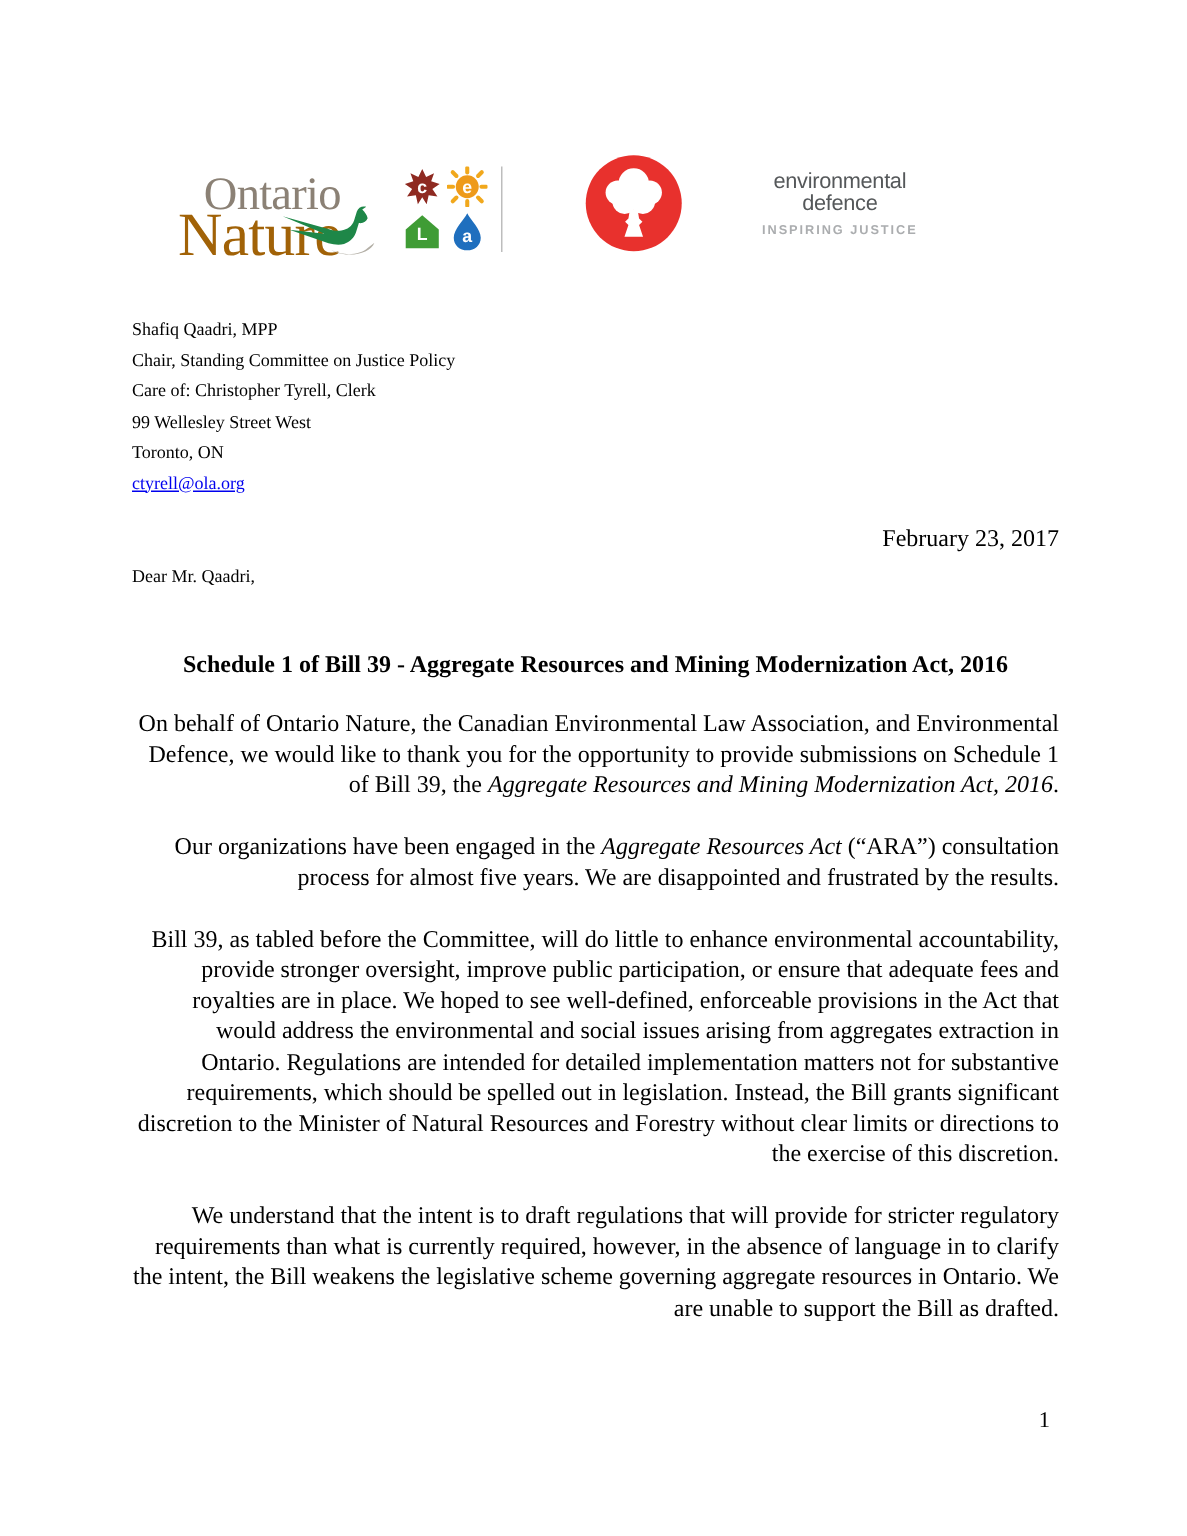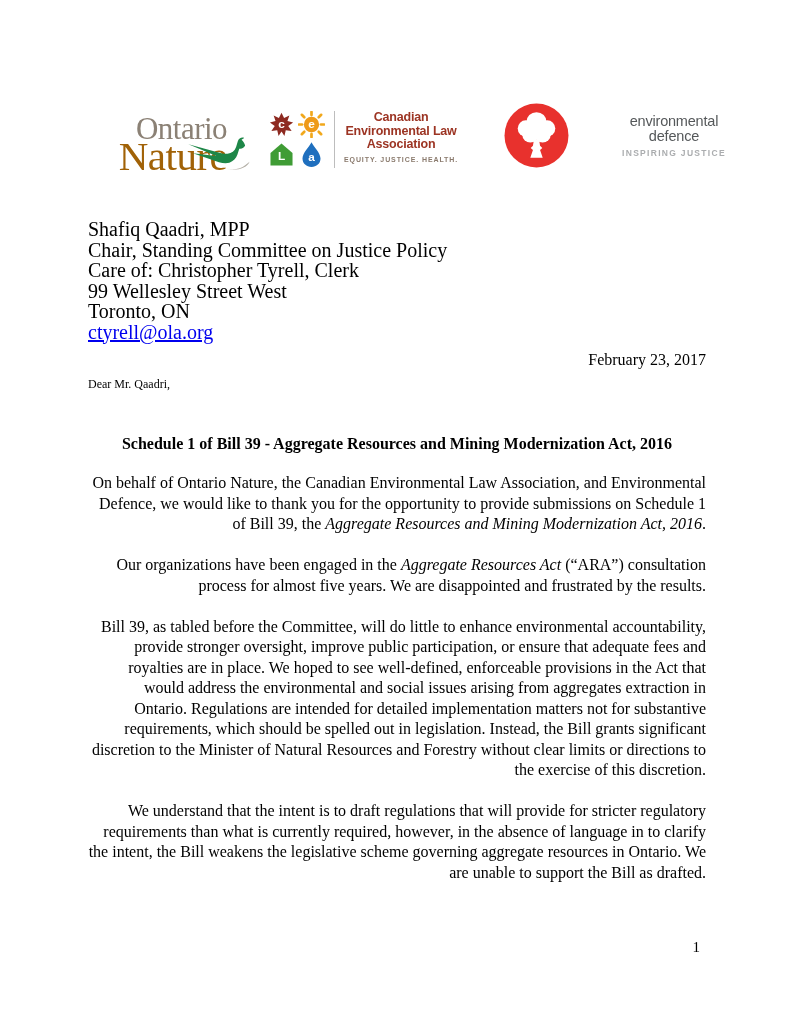--- a/index.html
+++ b/index.html
@@ -30,21 +30,21 @@
   .cela-tagline { font-size:7px; font-weight:700; letter-spacing:0.9px; color:#8A7A6D; margin-top:4px; }
 
   
   .ed-logo { display:flex; margin-left:46px; margin-top:0; align-items:center; font-family:"Liberation Sans", sans-serif;gap:42px; }
   .ed-circle { width:65px; height:65px; display:block; }
   .ed-text { margin-left:11px; }
   .ed-name { font-size:14.5px; line-height:15.5px; color:#55585A; letter-spacing:-0.2px; }
   .ed-tagline { font-size:8.5px; font-weight:700; letter-spacing:1.3px; color:#ABADAF; margin-top:3px; }
 
   
-  .recipient { position:absolute; top:209px; left:88px; font-size:20px; line-height:20.5px;margin-top:10px; }
+  .recipient { position:absolute; top:209px; left:88px; font-size:12px; line-height:20.5px; }
   .email { color:#0000EE; text-decoration:underline; }
   .date { position:absolute; top:351px; right:85px; font-size:16px; }
   .salutation { position:absolute; top:377px; left:88px; font-size:12px; }
   .heading { position:absolute; top:435px; left:88px; width:618px; text-align:center; font-weight:bold; font-size:16px; }
   .letter-body { position:absolute; top:473px; left:88px; width:618px; font-size:16px; line-height:20.5px; text-align:right; }
   .letter-body p { margin:0 0 20.5px 0; }
   .page-number { position:absolute; top:939px; right:91px; font-size:15px; }
 </style>
 </head>
 <body>
@@ -85,28 +85,20 @@
         <svg viewBox="0 0 24 24">
           <path fill="#3F9C35" d="M12,2.2 L21.8,10.6 L21.8,21.8 L2.2,21.8 L2.2,10.6 Z"></path>
           <text x="12" y="17" text-anchor="middle" font-size="10.5" font-weight="bold" fill="#ffffff" font-family="Liberation Sans, sans-serif">L</text>
         </svg>
         <svg viewBox="0 0 24 24">
           <path fill="#1F6FBE" d="M12,1 C10,5 4,10.5 4,15.5 C4,20 7.6,23 12,23 C16.4,23 20,20 20,15.5 C20,10.5 14,5 12,1 Z"></path>
           <text x="12" y="18" text-anchor="middle" font-size="10.5" font-weight="bold" fill="#ffffff" font-family="Liberation Sans, sans-serif">a</text>
         </svg>
       </div>
       <div class="cela-divider"></div>
-      <div class="cela-text">
-        <div class="cela-name">
-          <div>Canadian</div>
-          <div>Environmental Law</div>
-          <div>Association</div>
-        </div>
-        <div class="cela-tagline">EQUITY. JUSTICE. HEALTH.</div>
-      </div>
     </div>
 
     <div class="ed-logo">
       <svg class="ed-circle" viewBox="0 0 64 64" aria-hidden="true">
         <circle cx="32" cy="32" r="31.5" fill="#E8312D"></circle>
         <g fill="#ffffff">
           <circle cx="32" cy="19" r="10"></circle>
           <circle cx="21.5" cy="25" r="8"></circle>
           <circle cx="42.5" cy="25" r="8"></circle>
           <circle cx="26" cy="31" r="8"></circle>

